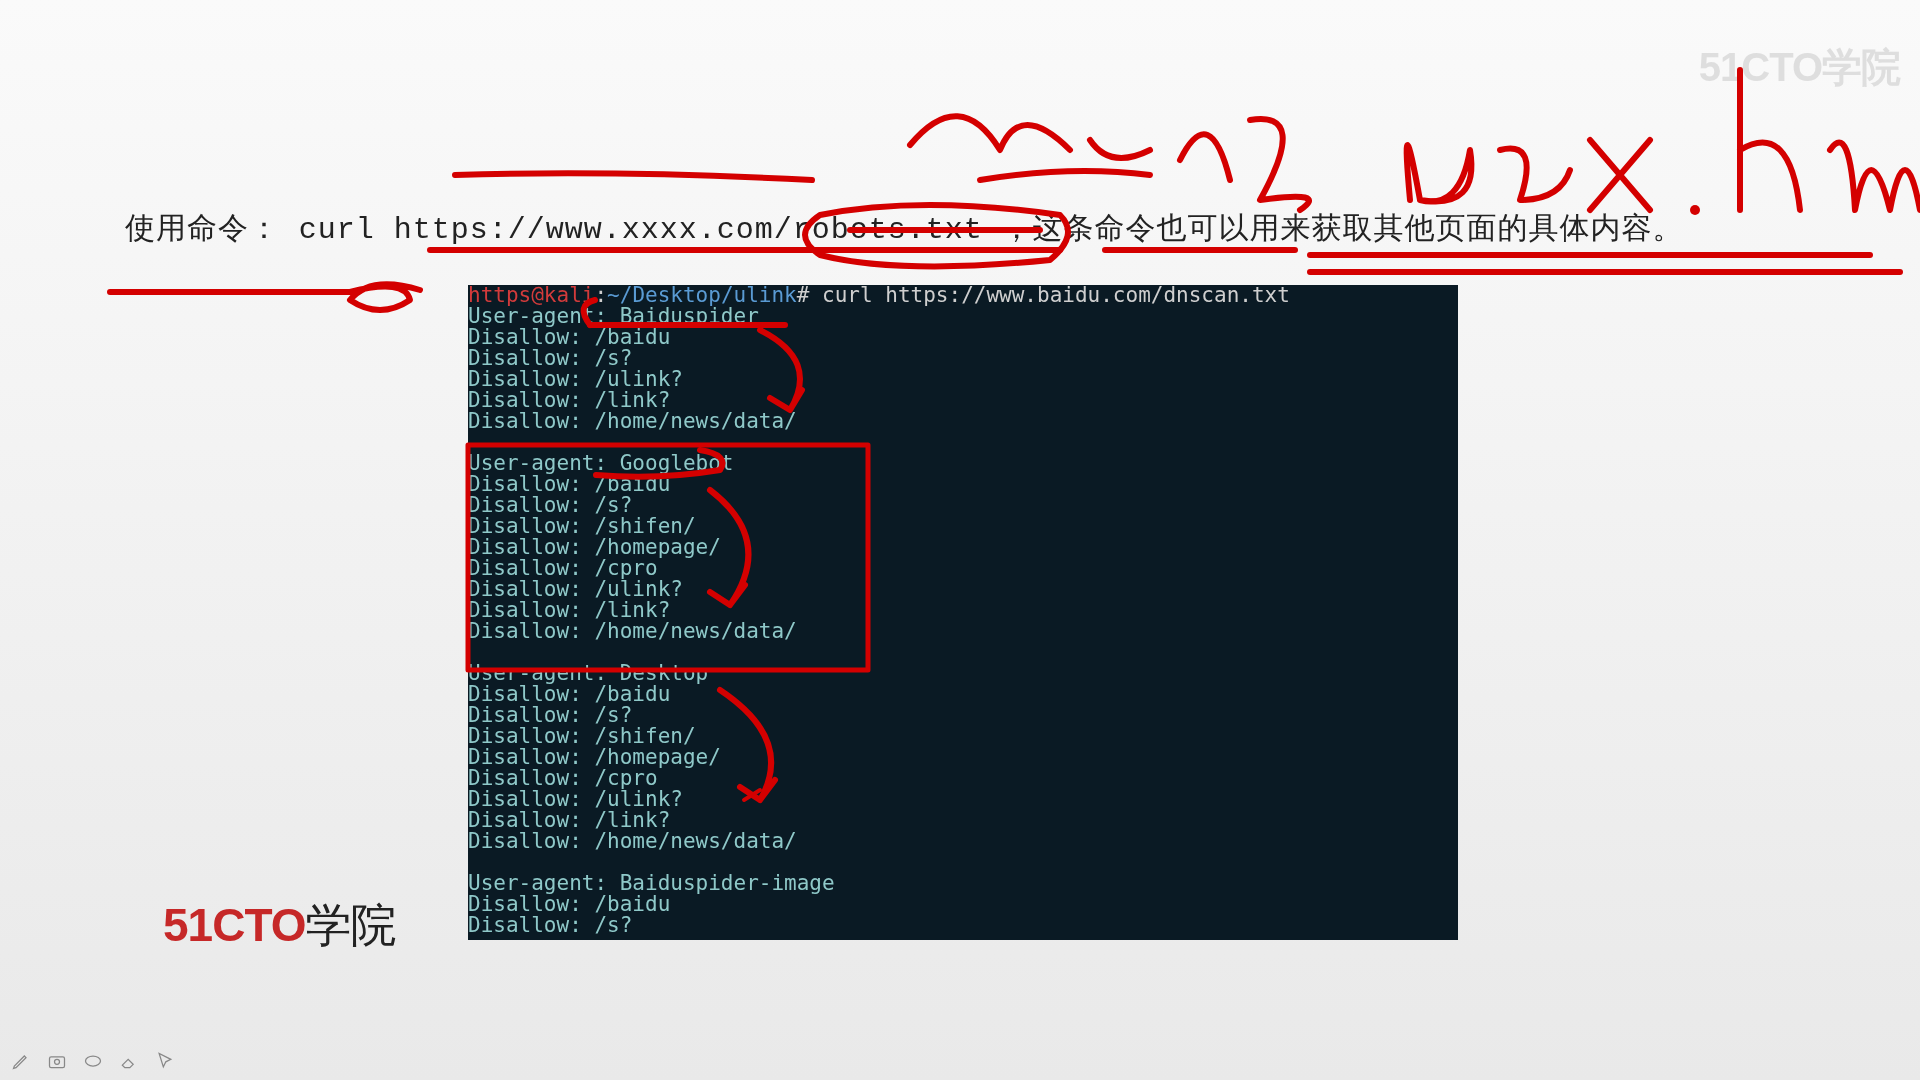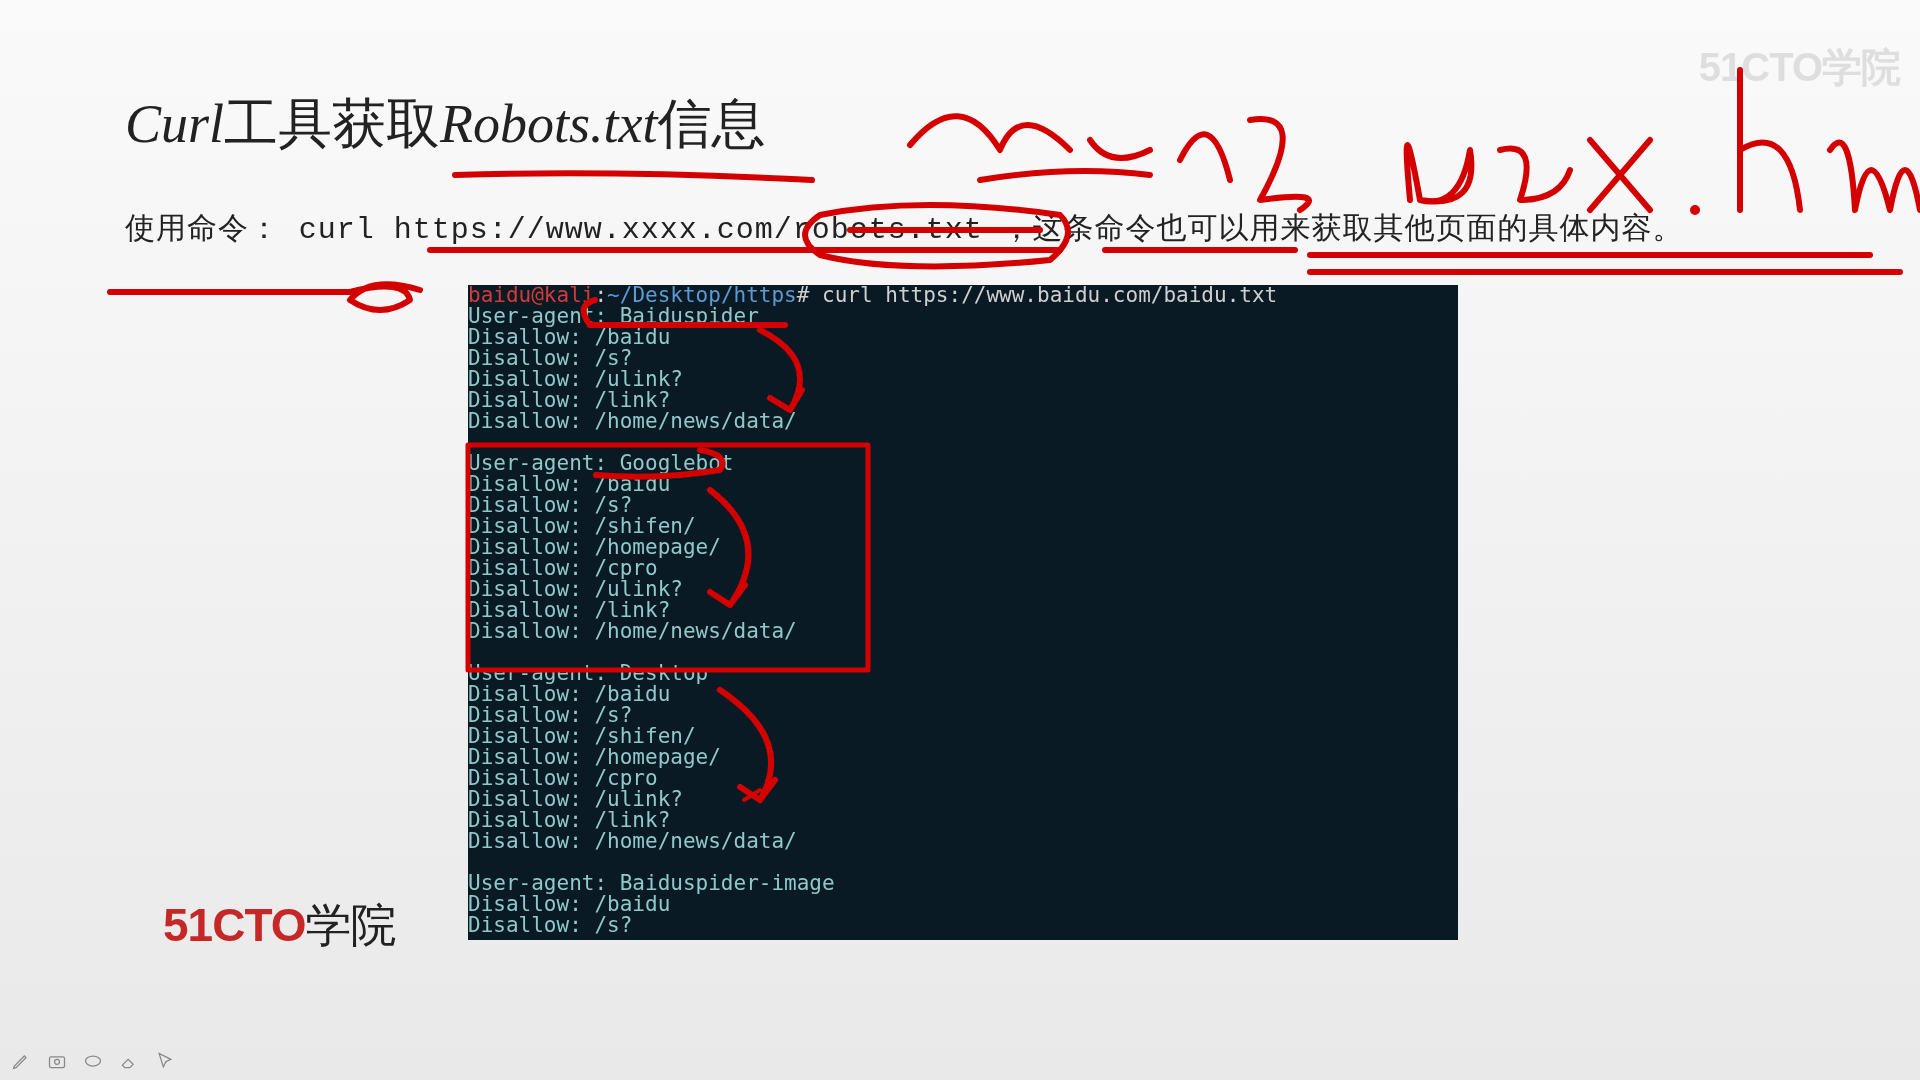--- a/index.html
+++ b/index.html
@@ -19,29 +19,26 @@
   .toolbar{position:absolute;left:10px;bottom:8px;display:flex;gap:14px;align-items:center}
   .tool-icon{width:22px;height:22px;display:flex;align-items:center;justify-content:center;color:#888;}
   .tool-icon svg{width:20px;height:20px;stroke:#888;fill:none;stroke-width:1.5}
   .anno{position:absolute;left:0;top:0;width:1920px;height:1080px;pointer-events:none}
 </style>
 </head>
 <body>
 
 <div class="slide">
 
-  <div class="title">
-    <span>Curl</span><span class="title-cn">工具获取</span><span>Robots.txt</span><span class="title-cn">信息</span>
-  </div>
 
   <div class="subtitle">
     <span>使用命令：</span>&nbsp;&nbsp;<span class="sub-cmd">curl https://www.xxxx.com/robots.txt</span>&nbsp;&nbsp;<span>，这条命令也可以用来获取其他页面的具体内容。</span>
   </div>
 
-  <div class="terminal"><span class="t-red">baidu@kali</span><span class="t-gray">:</span><span class="t-blue">~/Desktop/https</span><span class="t-gray">#</span> <span class="t-gray">curl https://www.baidu.com/baidu.txt</span>
+  <div class="terminal"><span class="t-red">https@kali</span><span class="t-gray">:</span><span class="t-blue">~/Desktop/ulink</span><span class="t-gray">#</span> <span class="t-gray">curl https://www.baidu.com/dnscan.txt</span>
 <span class="t-cyan">User-agent: Baiduspider</span>
 <span class="t-cyan">Disallow: /baidu</span>
 <span class="t-cyan">Disallow: /s?</span>
 <span class="t-cyan">Disallow: /ulink?</span>
 <span class="t-cyan">Disallow: /link?</span>
 <span class="t-cyan">Disallow: /home/news/data/</span>
 
 <span class="t-cyan">User-agent: Googlebot</span>
 <span class="t-cyan">Disallow: /baidu</span>
 <span class="t-cyan">Disallow: /s?</span>

